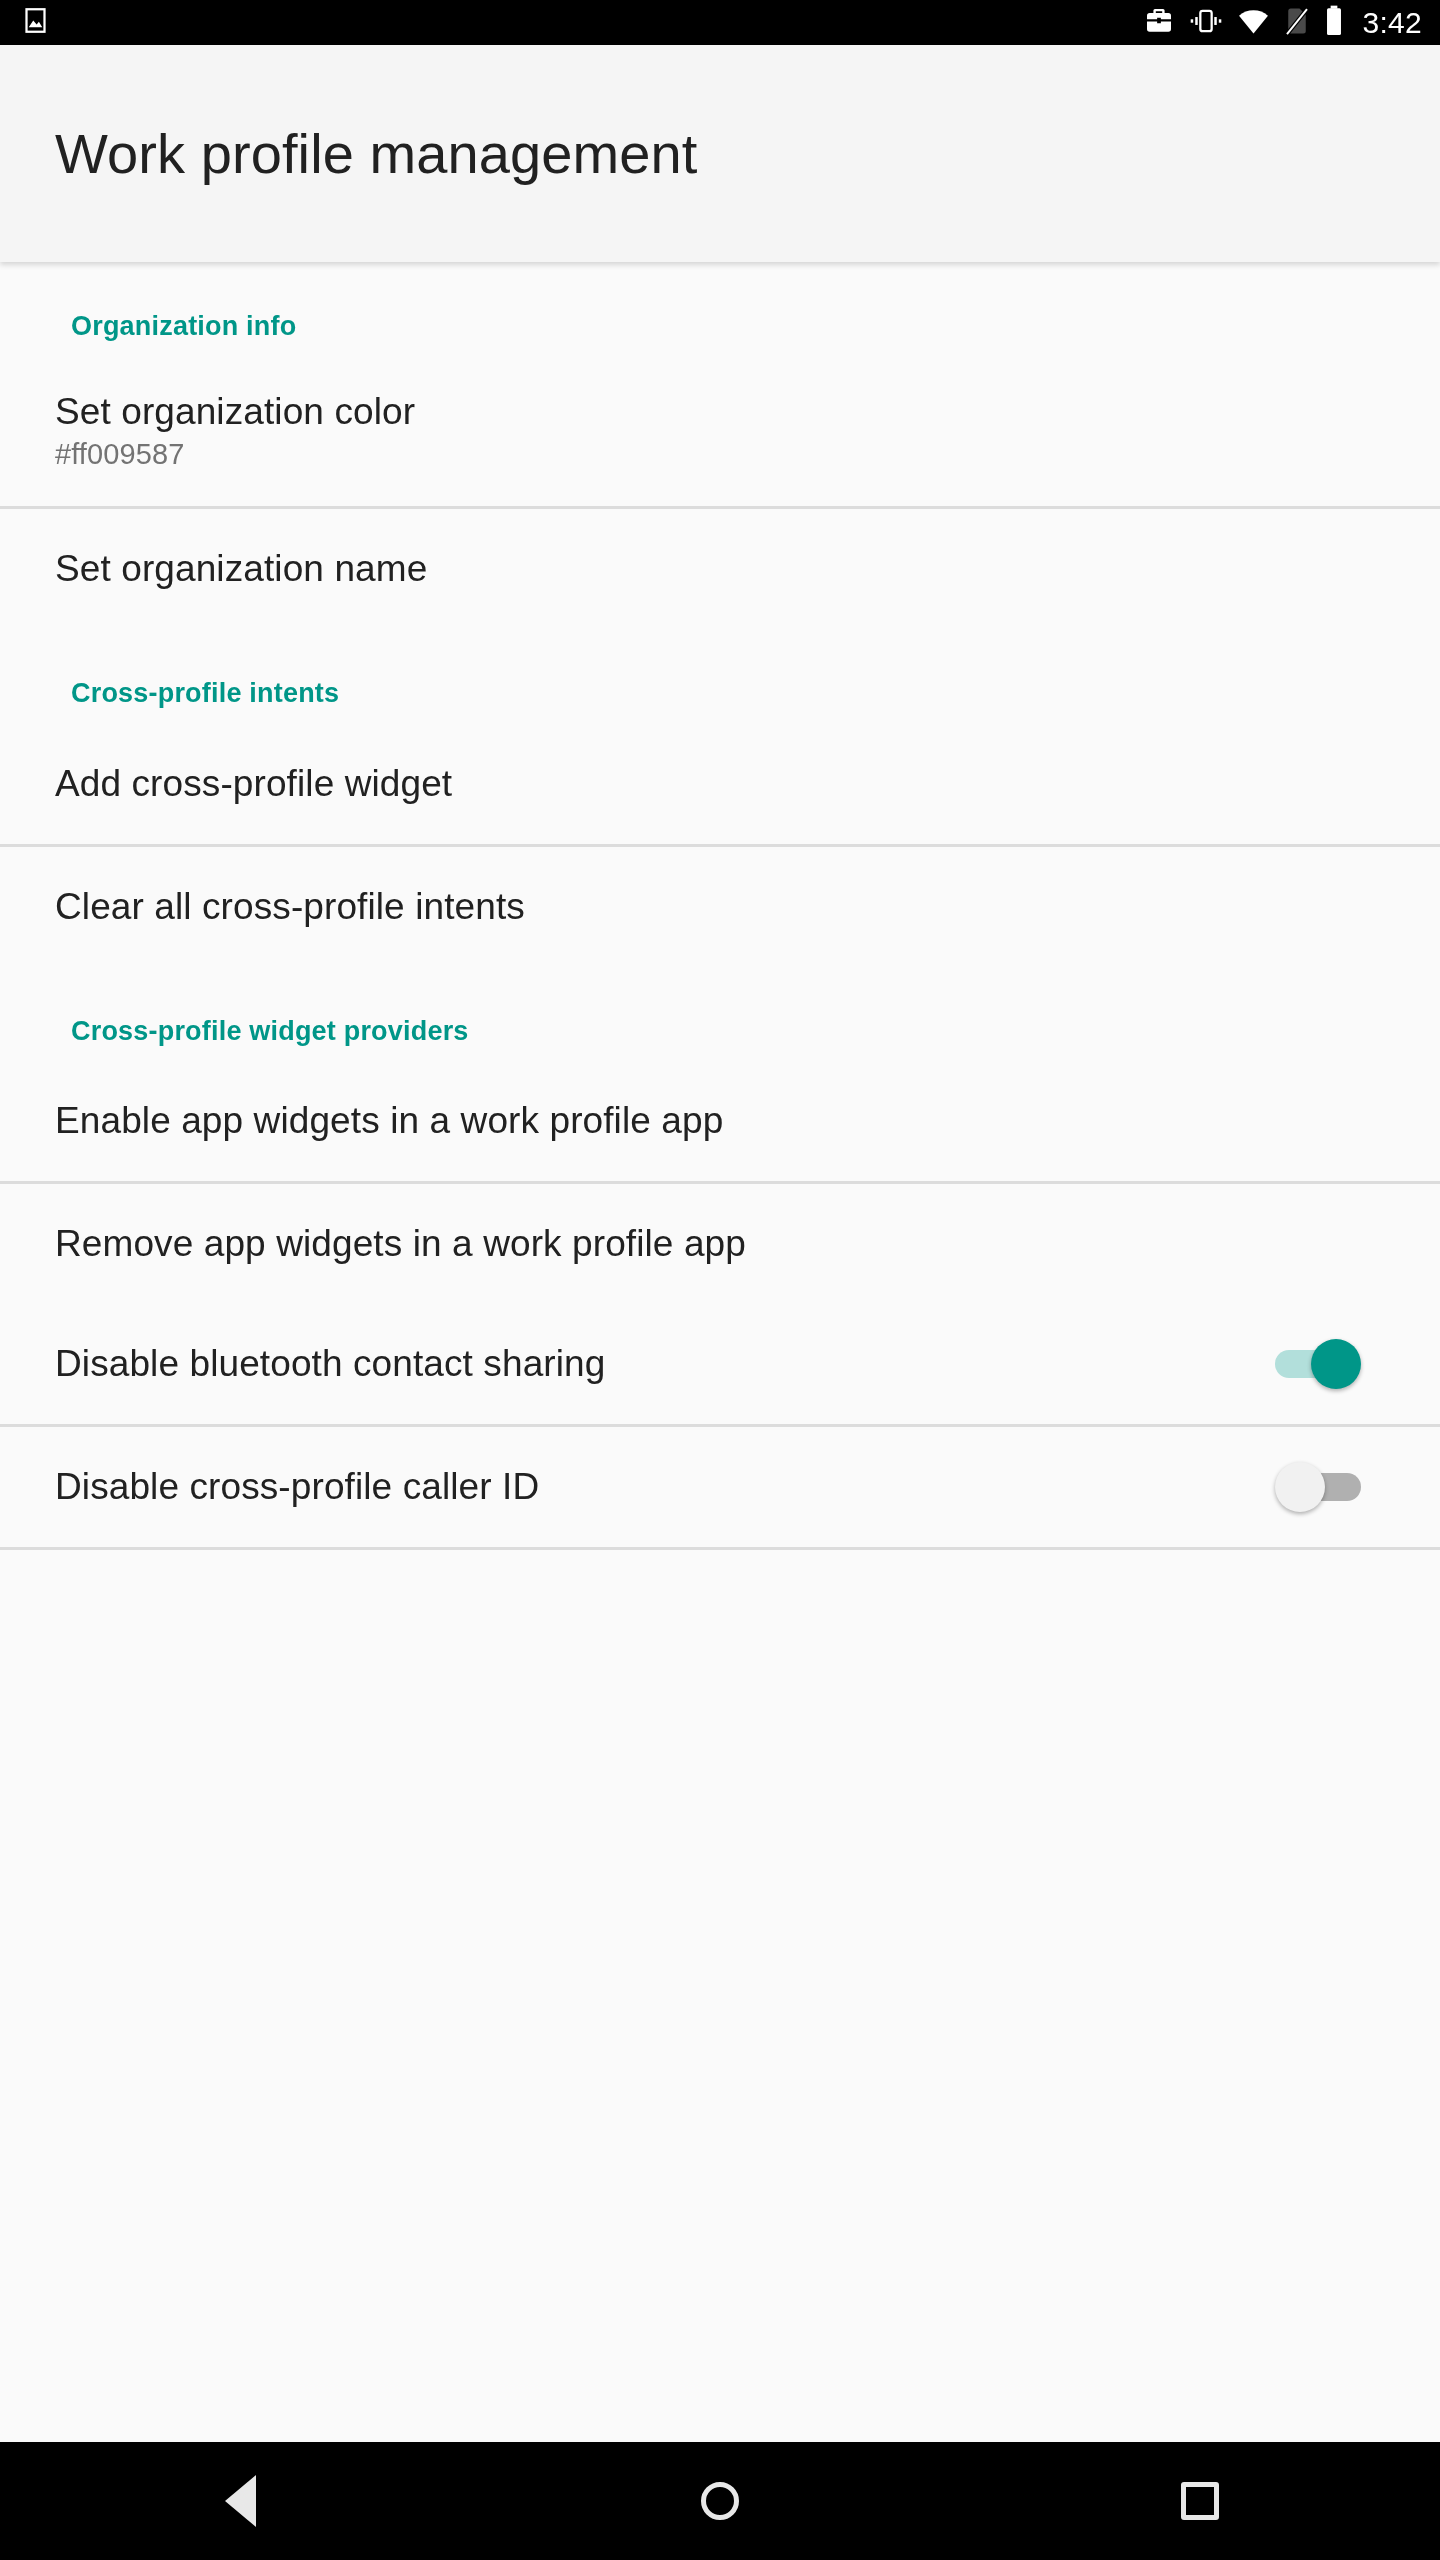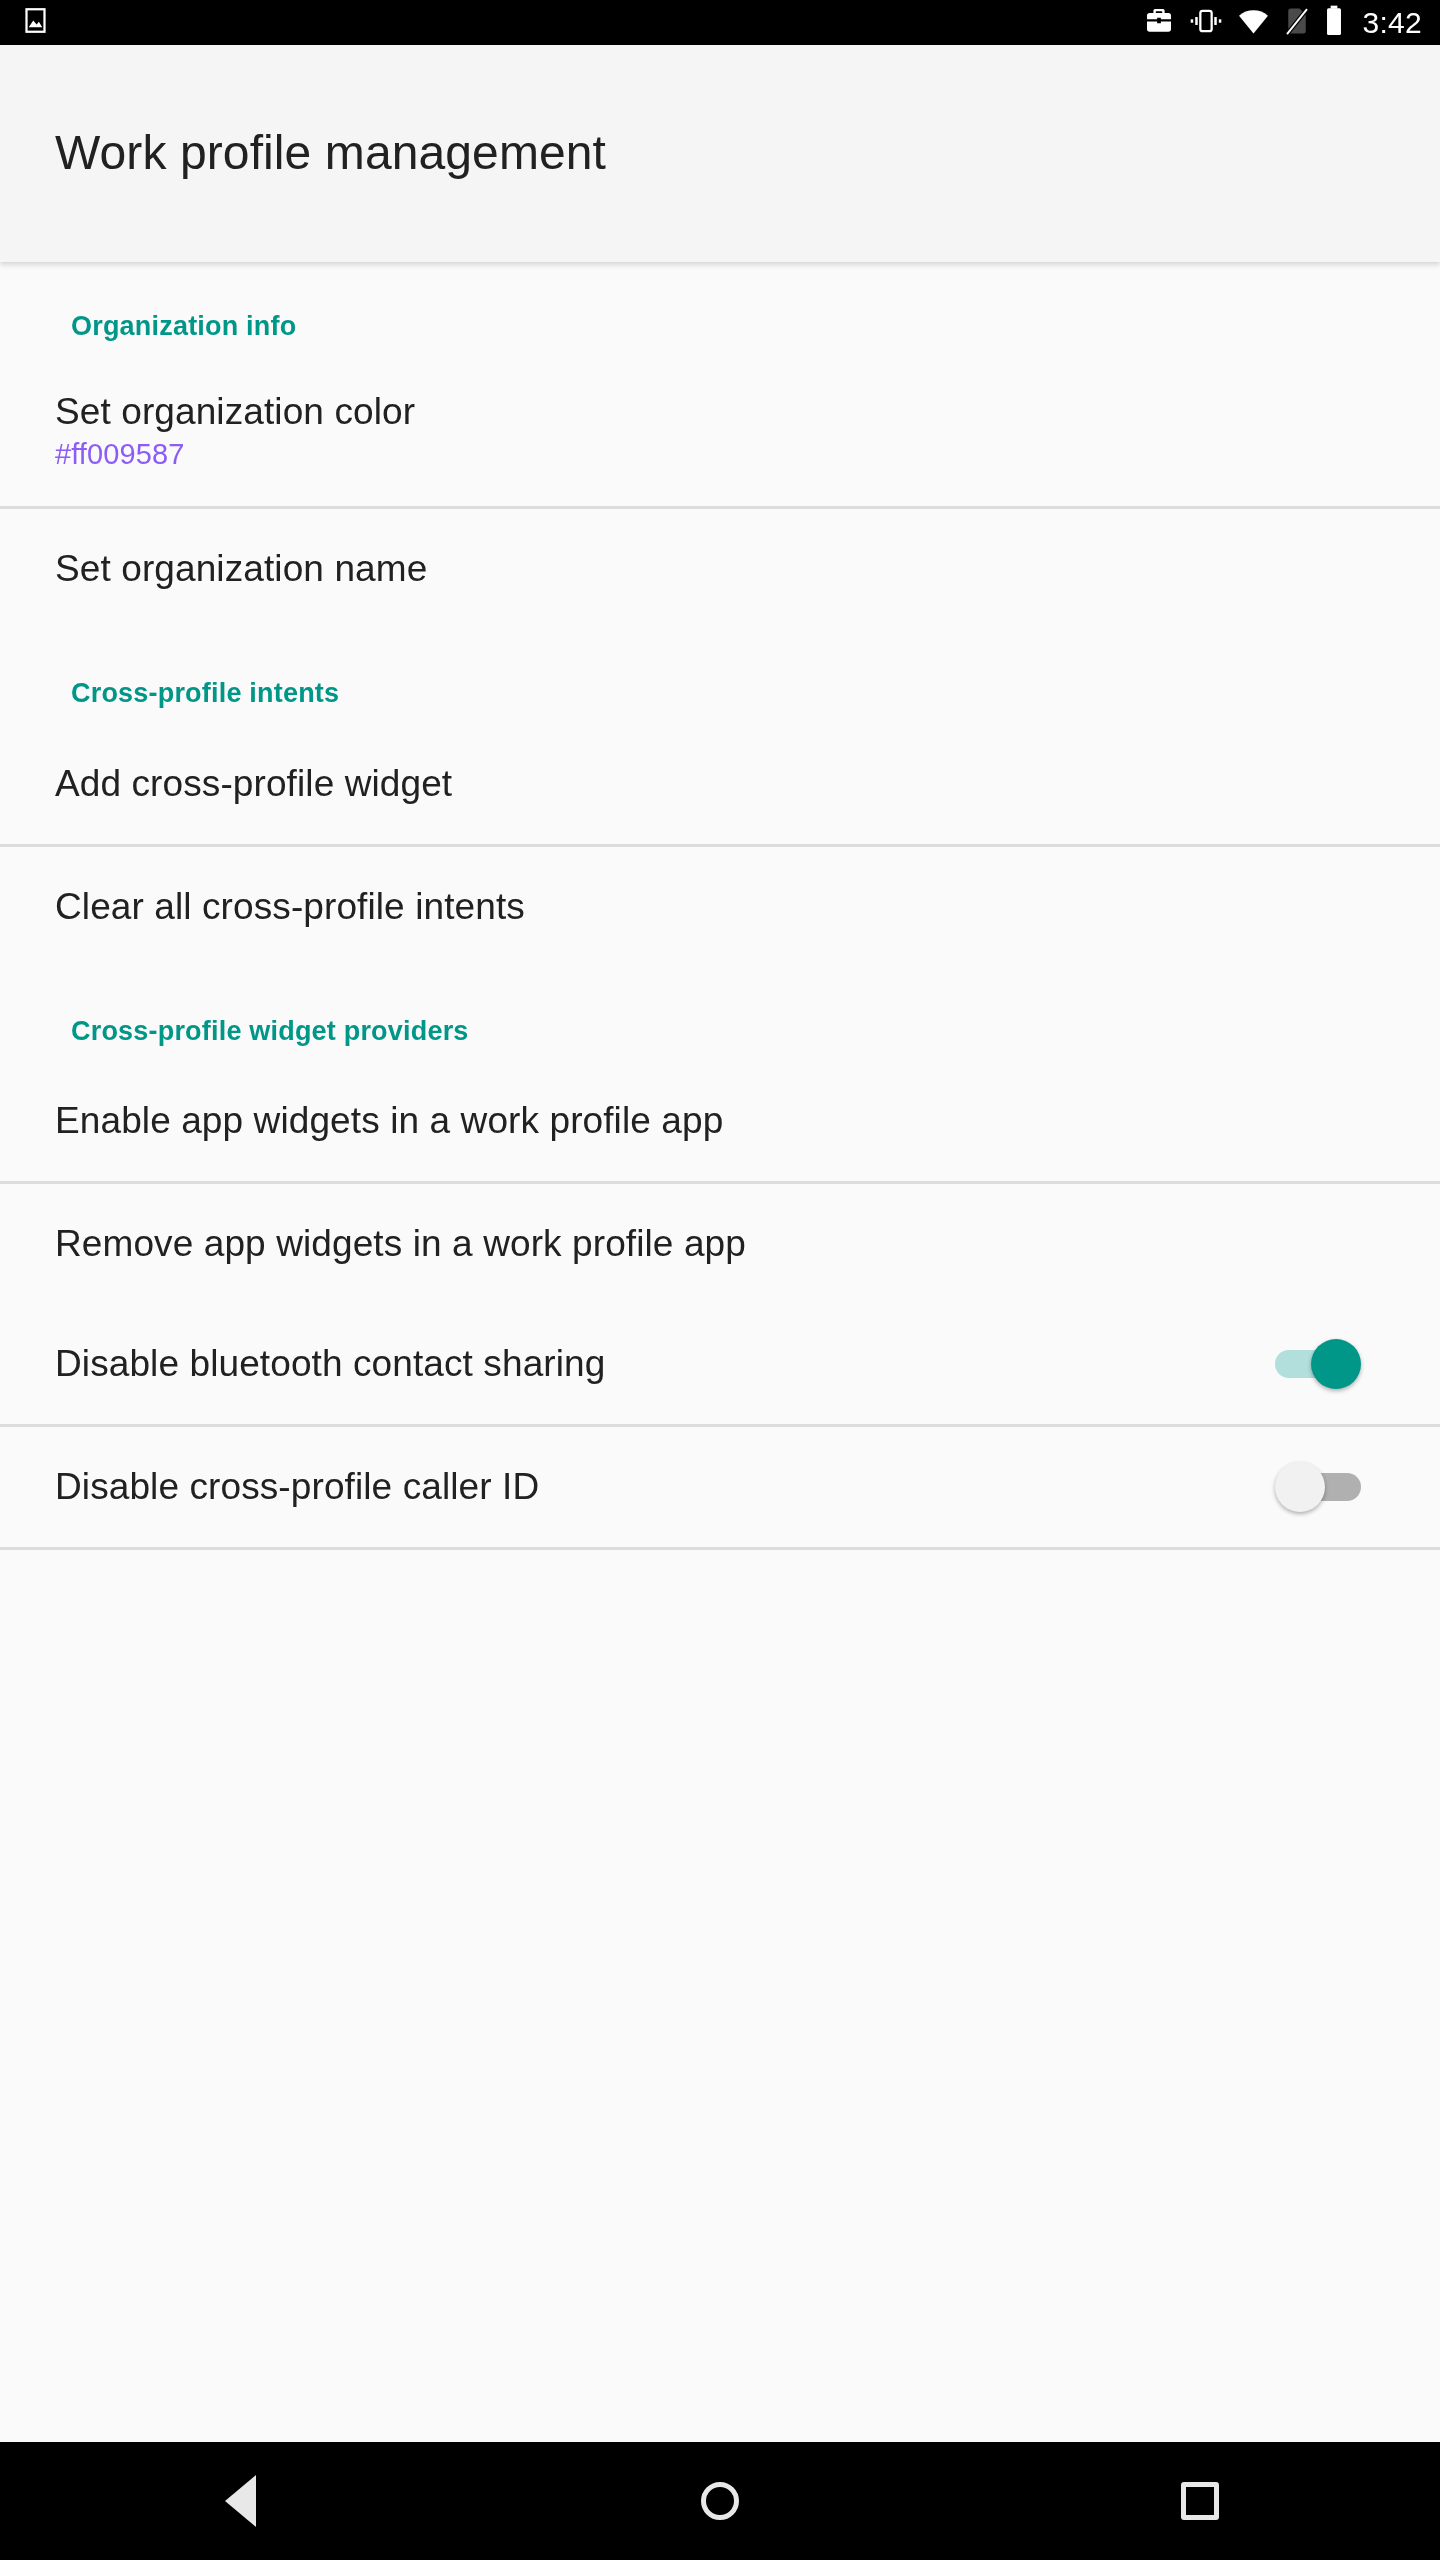--- a/index.html
+++ b/index.html
@@ -53,21 +53,21 @@
     background: #f5f5f5;
     display: flex;
     align-items: center;
     padding-left: 55px;
     box-sizing: border-box;
     position: relative;
     z-index: 5;
     box-shadow: 0 3px 5px rgba(0,0,0,0.14);
   }
   .app-bar-title {
-    font-size: 48px;
+    font-size: 56px;
     color: #212121;
     font-weight: 400;
     line-height: 1.1;
     letter-spacing: 0.1px;
   }
 
   
   .list {
     background: #fafafa;
     position: relative;
@@ -107,21 +107,21 @@
     min-width: 0;
   }
   .row-title {
     font-size: 37px;
     color: #212121;
     line-height: 1.25;
     letter-spacing: 0.1px;
   }
   .row-summary {
     font-size: 29px;
-    color: #8b5cf6;
+    color: #737373;
     line-height: 1.3;
     letter-spacing: 0.1px;
   }
 
   .divider {
     height: 3px;
     background: #dcdcdc;
     width: 100%;
   }
 

